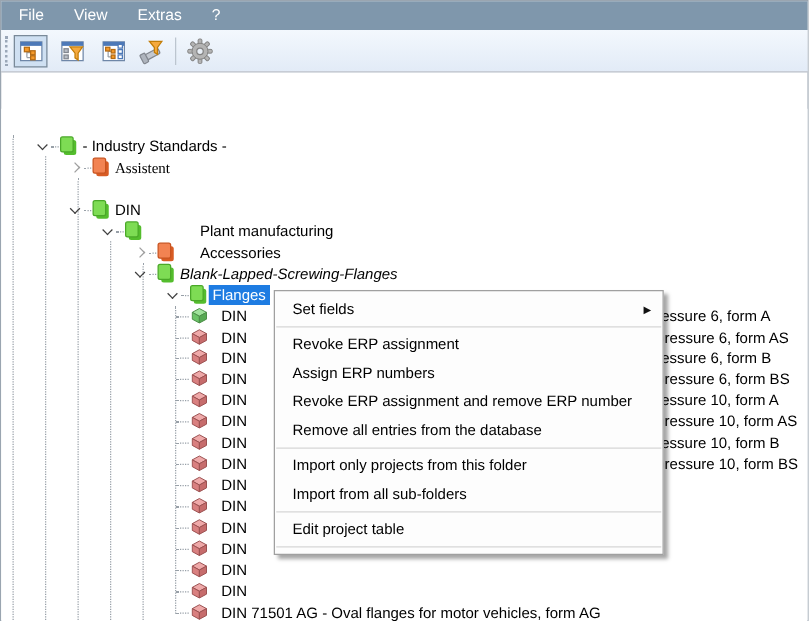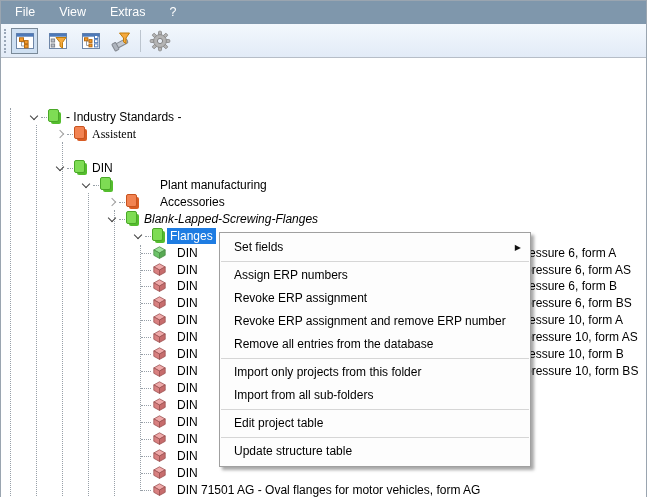--- a/index.html
+++ b/index.html
@@ -345,26 +345,25 @@
           <polygon points="0.8,3.9 6.5,7 6.5,12.4 0.8,9.3" fill="#d98080" stroke="#9c5252" stroke-width="0.8"></polygon>
           <polygon points="12.2,3.9 6.5,7 6.5,12.4 12.2,9.3" fill="#c66c6c" stroke="#9c5252" stroke-width="0.8"></polygon>
         </svg>
         <span class="tlabel" style="left: 173px;">DIN 71501 AG - Oval flanges for motor vehicles, form AG</span>
       </div>
     </div>
 
   <div class="context-menu">
       <div class="menu-item"><span>Set fields</span><span class="arrow">▶</span></div>
       <div class="menu-sep"></div>
+      <div class="menu-item"><span>Revoke ERP assignment</span></div>
       <div class="menu-item"><span>Assign ERP numbers</span></div>
-      <div class="menu-item"><span>Revoke ERP assignment</span></div>
       <div class="menu-item"><span>Revoke ERP assignment and remove ERP number</span></div>
       <div class="menu-item"><span>Remove all entries from the database</span></div>
       <div class="menu-sep"></div>
       <div class="menu-item"><span>Import only projects from this folder</span></div>
       <div class="menu-item"><span>Import from all sub-folders</span></div>
       <div class="menu-sep"></div>
       <div class="menu-item"><span>Edit project table</span></div>
       <div class="menu-sep"></div>
-      <div class="menu-item"><span>Update structure table</span></div>
     </div>
 
 </div>
 
 </body></html>

